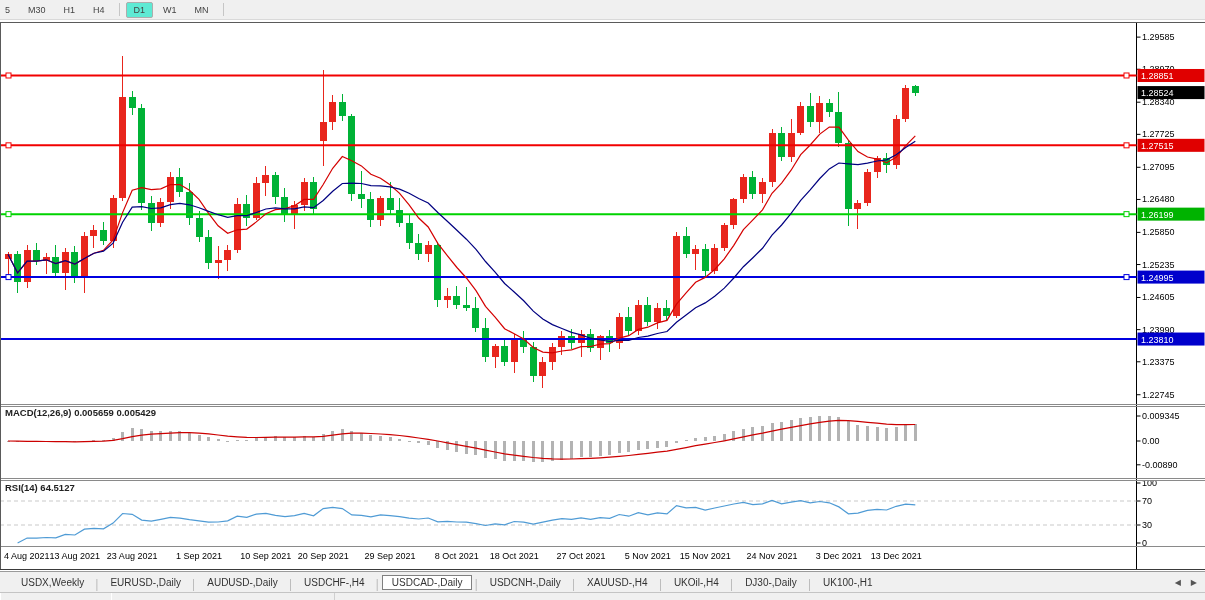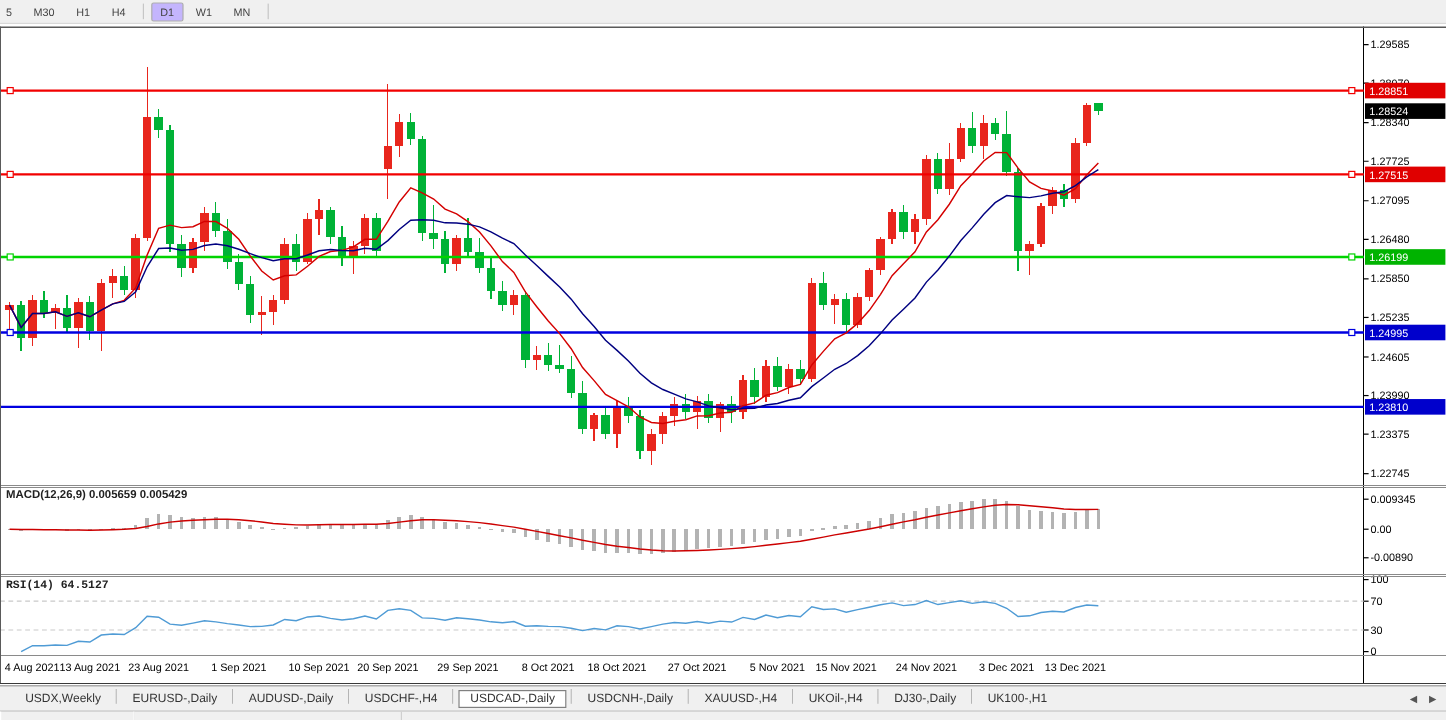--- a/index.html
+++ b/index.html
@@ -3,31 +3,31 @@
 <meta charset="utf-8">
 <style>
   html,body{margin:0;padding:0;overflow:hidden;background:#fff;}
   body{font-family:"Liberation Sans",sans-serif;}
   #app{position:relative;width:1205px;height:600px;background:#fff;overflow:hidden;}
   
   #toolbar{position:absolute;left:0;top:0;width:1205px;height:19px;background:#f0f0f0;
     border-bottom:1px solid #d9d9d9;display:flex;align-items:center;}
   .tf-btn{font-size:9px;color:#444;padding:2px 7px;margin:0 1px;border:1px solid transparent;
     border-radius:2px;cursor:default;white-space:nowrap;}
-  .tf-btn.active{background:#c4b5fd;border:1px solid #adadad;}
+  .tf-btn.active{background:#5eead4;border:1px solid #adadad;}
   .tf-btn.clipped{margin-left:-3px;}
   .tf-sep{width:1px;height:13px;background:#c6c6c6;margin:0 5px;}
   
   #chart-window{position:absolute;left:0;top:22px;width:1205px;height:548px;}
   #chart-svg{position:absolute;left:0;top:0;}
   .overlay-label{position:absolute;z-index:5;pointer-events:none;color:#1a1a1a;white-space:nowrap;}
   #chart-title{left:7px;top:5px;font-size:11px;font-weight:bold;}
   #chart-title .tri{font-size:8px;margin-right:5px;position:relative;top:-1px;}
   #macd-label{left:5px;top:385px;font-size:9.5px;font-weight:bold;color:#222;}
-  #rsi-label{left:5px;top:460px;font-size:9.5px;font-weight:bold;color:#222;font-family:Liberation Mono, monospace;}
+  #rsi-label{left:5px;top:460px;font-size:9.5px;font-weight:bold;color:#222;}
   
   #tab-bar{position:absolute;left:0;top:571px;width:1205px;height:20px;background:#f0f0f0;
     border-top:1px solid #9a9a9a;display:flex;align-items:center;font-size:10px;color:#333;}
   .tab{padding:2px 9px;white-space:nowrap;cursor:default;}
   .tab.active{background:#fff;border:1px solid #808080;padding:1px 9px;font-weight:normal;}
   .tab-sep{color:#aaa;padding:0 1px;}
   #tab-pad{width:12px;}
   #tab-arrows{margin-left:auto;display:flex;gap:10px;padding-right:8px;color:#555;font-size:8px;}
   #tab-arrows span{cursor:default;}
   
@@ -436,21 +436,21 @@
         <text x="838.85" y="537" font-size="9" fill="#000" text-anchor="middle">3 Dec 2021</text>
         <text x="896.1500000000001" y="537" font-size="9" fill="#000" text-anchor="middle">13 Dec 2021</text>
       </svg>
 
     <div class="overlay-label" id="macd-label">MACD(12,26,9) 0.005659 0.005429</div>
     <div class="overlay-label" id="rsi-label">RSI(14) 64.5127</div>
   </div>
 
   <div id="tab-bar">
     <div id="tab-pad"></div>
-    <div id="tabs-container" style="display:flex;align-items:flex-start;">
+    <div id="tabs-container" style="display:flex;align-items:flex-end;">
         <span class="tab">USDX,Weekly</span>
         <span class="tab-sep">│</span>
         <span class="tab">EURUSD-,Daily</span>
         <span class="tab-sep">│</span>
         <span class="tab">AUDUSD-,Daily</span>
         <span class="tab-sep">│</span>
         <span class="tab">USDCHF-,H4</span>
         <span class="tab-sep">│</span>
         <span class="tab active">USDCAD-,Daily</span>
         <span class="tab-sep">│</span>

